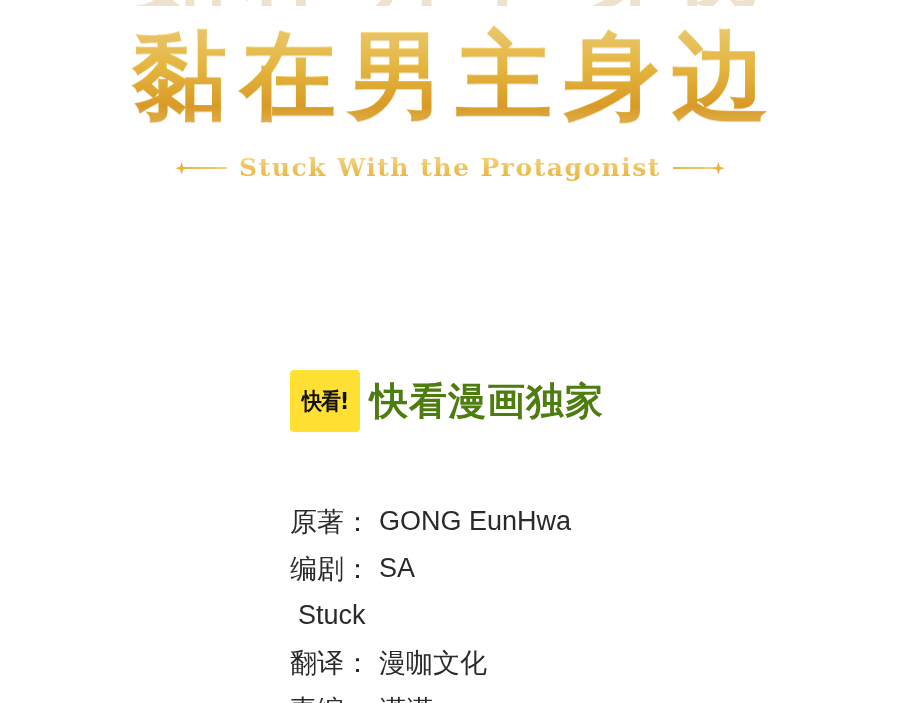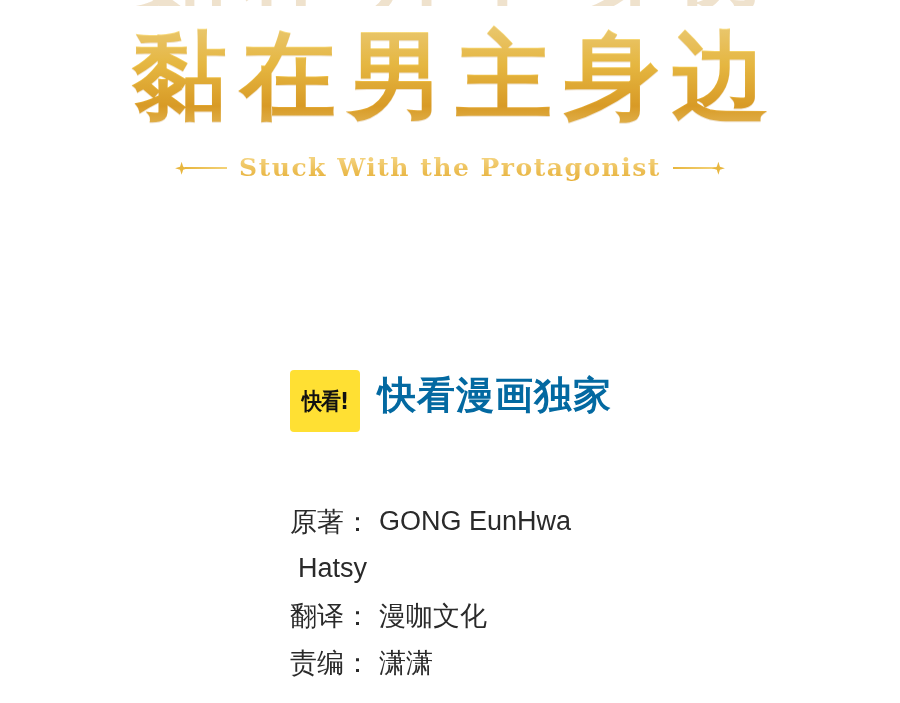--- a/index.html
+++ b/index.html
@@ -112,21 +112,22 @@
   .orn.right::before {
     left: 2px;
   }
 
   
   .badge-row {
     position: absolute;
     top: 370px;
     left: 290px;
     display: flex;
-    gap: 18px;
+    align-items: center;
+    gap: 10px;
   }
 
   .kk-logo {
     width: 70px;
     height: 62px;
     background: #ffe033;
     border-radius: 4px;
     display: flex;
     align-items: center;
     justify-content: center;
@@ -139,21 +140,21 @@
     color: #111111;
     line-height: 1;
     letter-spacing: -1px;
     transform: scaleY(1.15);
   }
 
   .badge-text {
     font-family: "DejaVu Sans", "Liberation Sans", sans-serif;
     font-size: 38px;
     font-weight: 700;
-    color: #0369a1;
+    color: #4d7c0f;
     letter-spacing: 1px;
   }
 
   
   .credits {
     position: absolute;
     top: 498px;
     left: 290px;
     width: 560px;
   }
@@ -207,21 +208,25 @@
     </div>
     <div class="badge-text">快看漫画独家</div>
   </div>
 
   <div class="credits credits-clip">
     <div class="credit-row">
       <span class="credit-label">原著：</span>
       <span class="credit-value">GONG EunHwa</span>
     </div>
     <div class="credit-row">
-      <span class="credit-value">Hatsy</span>
+      <span class="credit-label">编剧：</span>
+      <span class="credit-value">SA</span>
+    </div>
+    <div class="credit-row">
+      <span class="credit-value">Stuck</span>
     </div>
     <div class="credit-row">
       <span class="credit-label">翻译：</span>
       <span class="credit-value cjk">漫咖文化</span>
     </div>
     <div class="credit-row">
       <span class="credit-label">责编：</span>
       <span class="credit-value cjk">潇潇</span>
     </div>
   </div>

